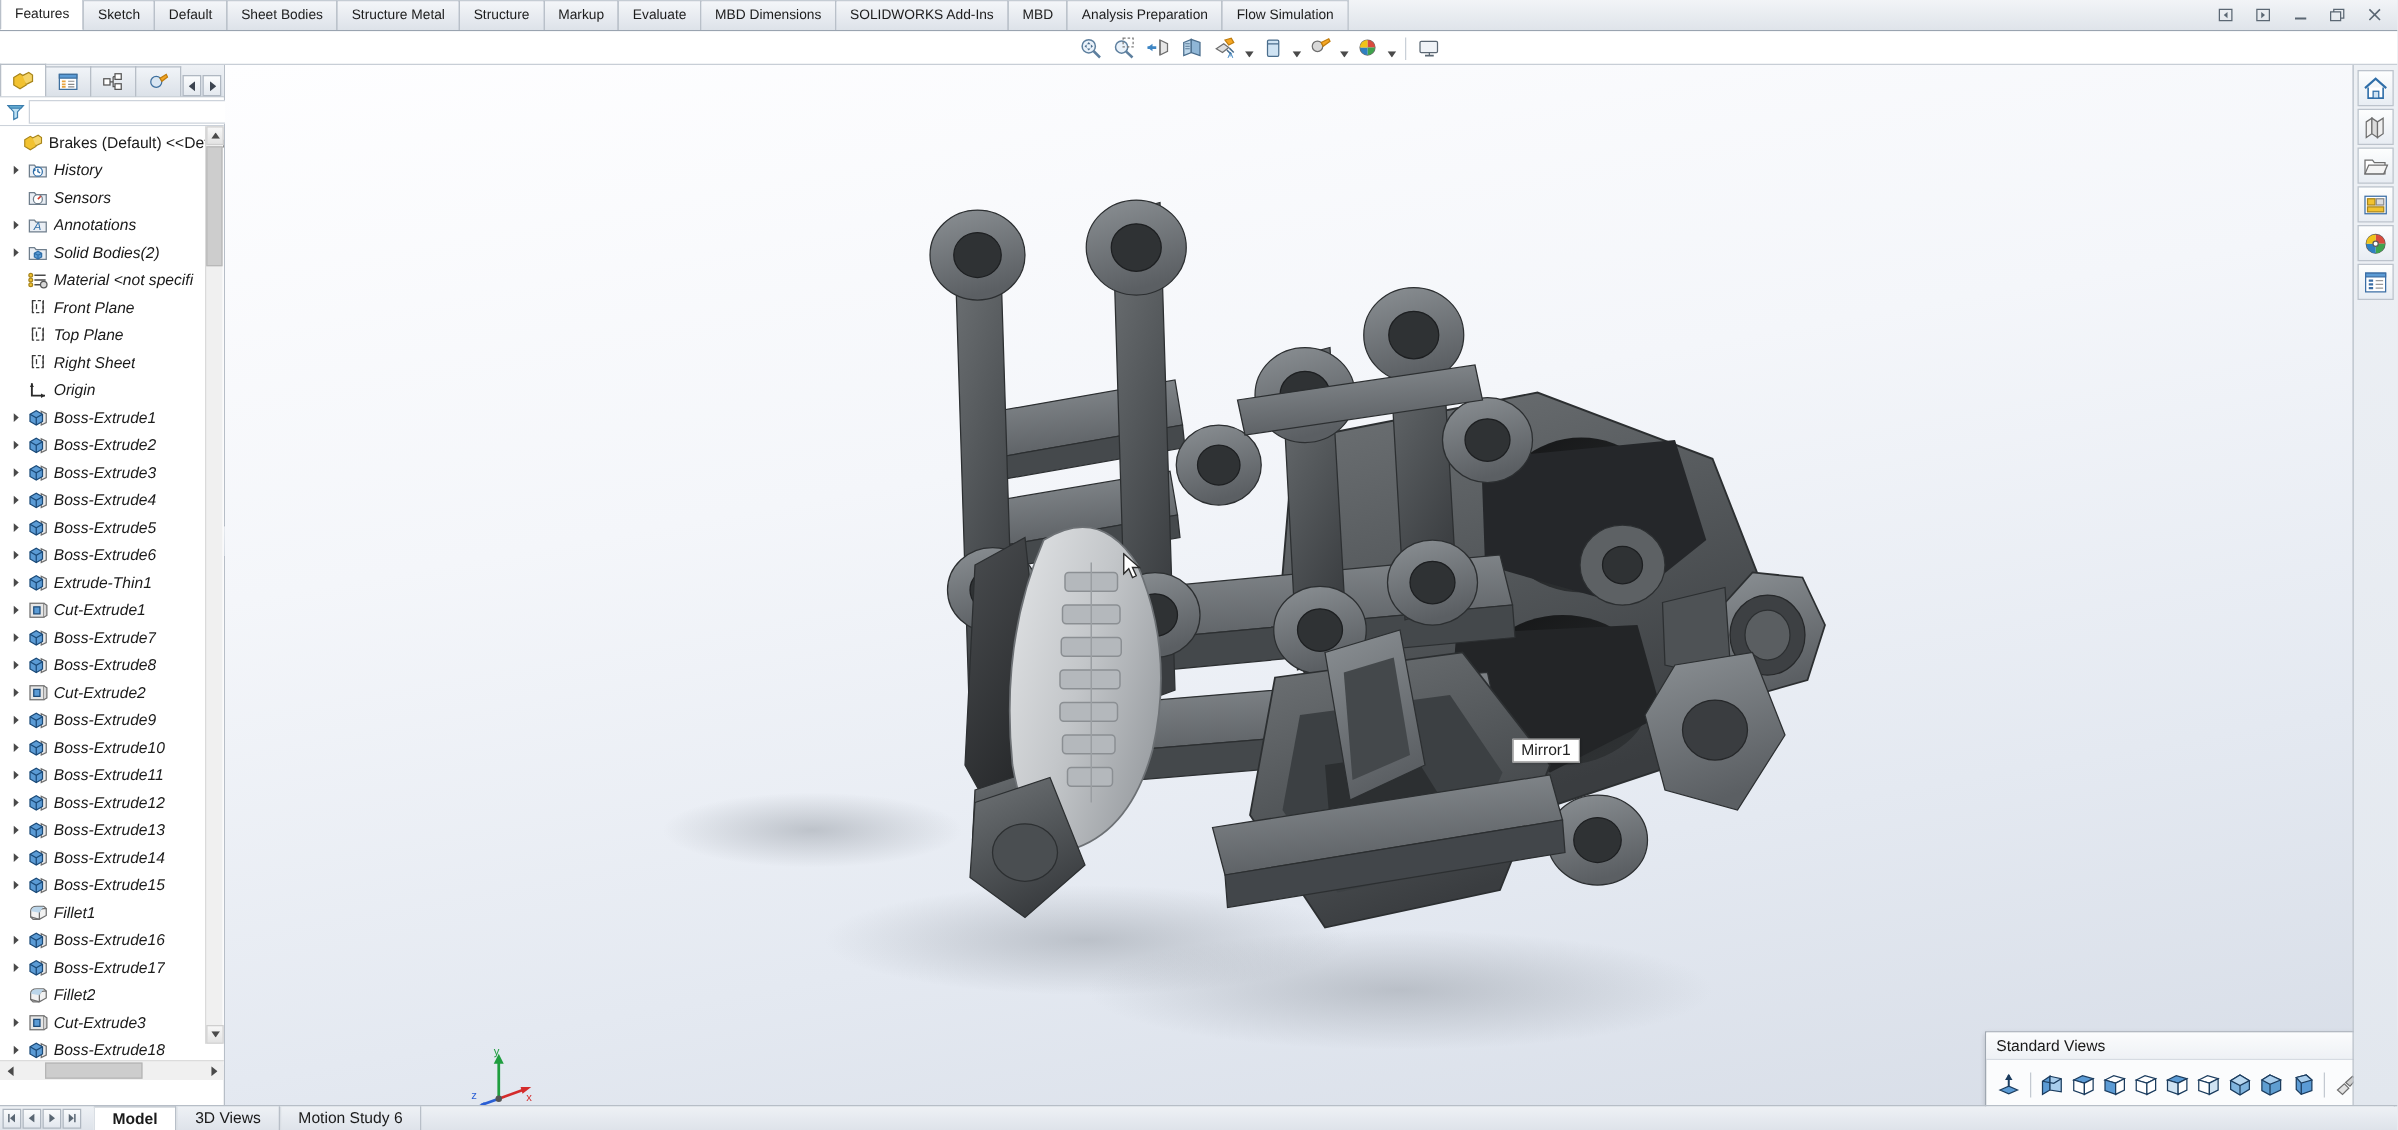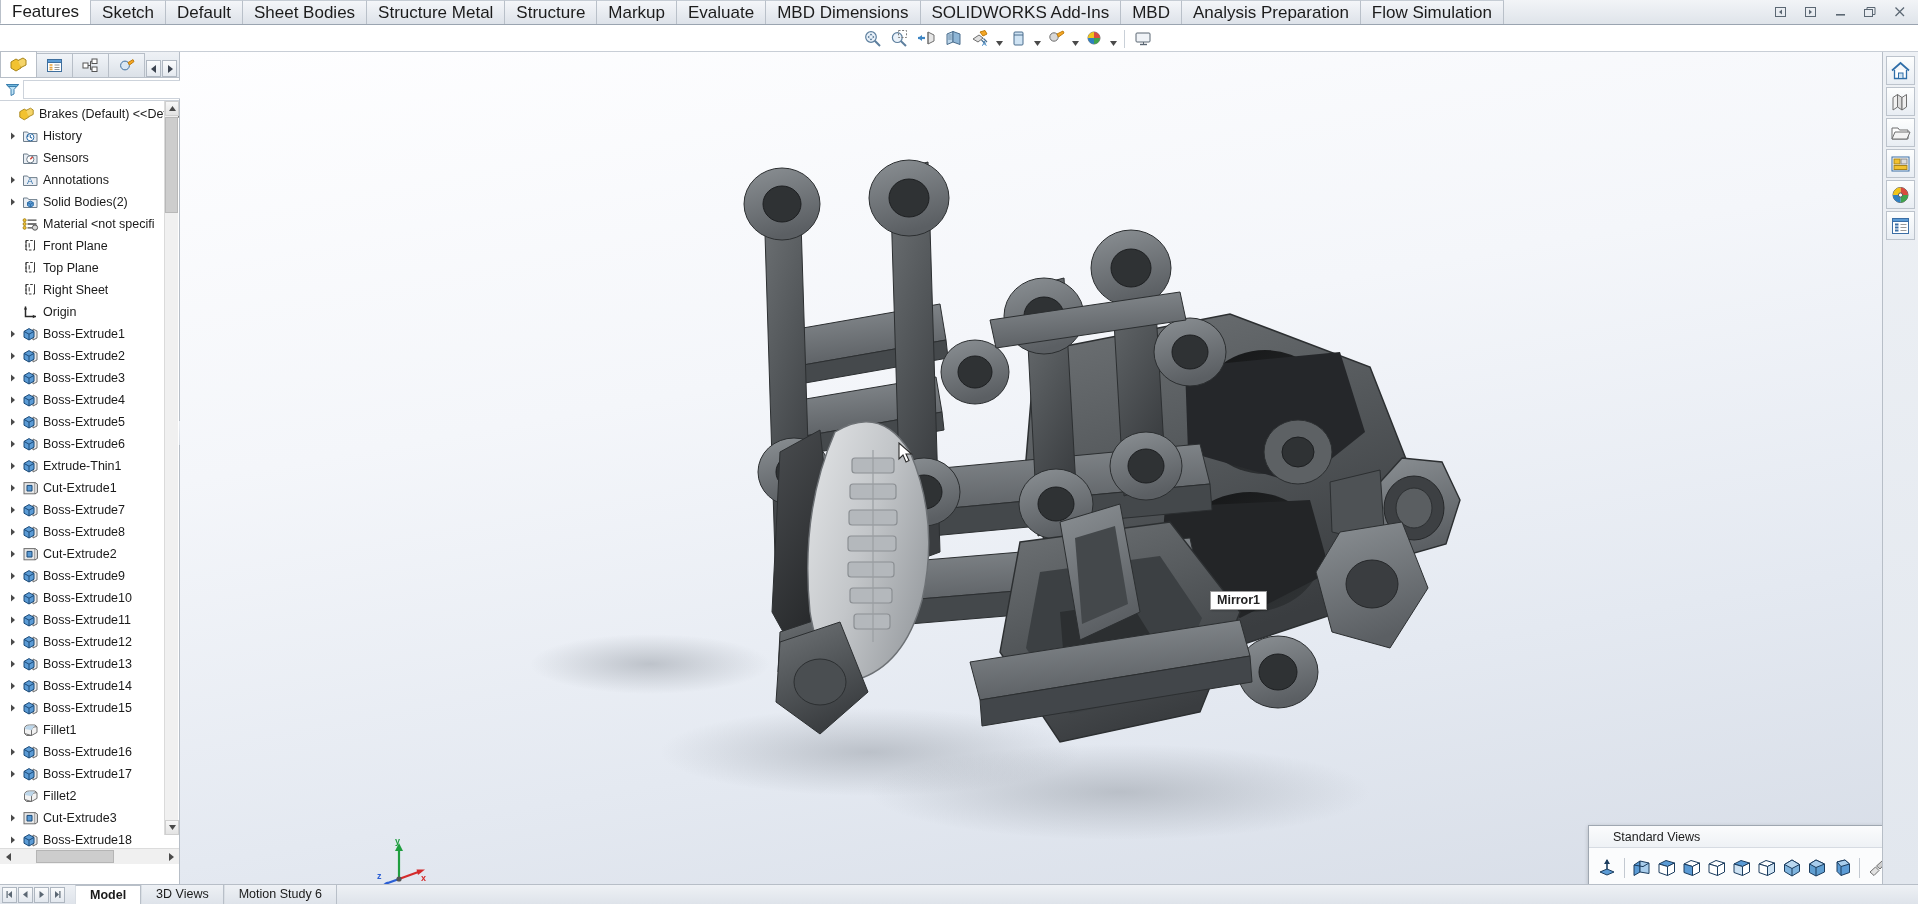--- a/index.html
+++ b/index.html
@@ -18,21 +18,21 @@
   
   .ribbon-bar {
     position: absolute; top: 0; left: 0; width: 1918px; height: 25px;
     background: linear-gradient(#f2f4f7, #dfe4ea);
     border-bottom: 1px solid #9aa4b0;
     display: flex; align-items: flex-end;
   }
   .ribbon-tab {
     height: 24px; line-height: 23px;
     padding: 0 11px;
-    font-size: 17px;
+    font-size: 11px;
     border-left: 1px solid #b9c0c9;
     border-right: 1px solid #b9c0c9;
     border-top: 1px solid #c5ccd4;
     margin-right: -1px;
     background: linear-gradient(#f4f6f9, #dde2e9);
     color: #1c1c1c;
     white-space: nowrap;
     cursor: default;
   }
   .ribbon-tab.active {
@@ -108,21 +108,21 @@
     white-space: nowrap; cursor: default; font-size: 12.5px;
   }
   .tw-arrow {
     width: 14px; height: 22px; display: flex; align-items: center; justify-content: center;
     flex: 0 0 14px;
   }
   .tw-arrow svg { display: block; }
   .tw-icon { width: 20px; height: 20px; display: flex; align-items: center; justify-content: center; flex: 0 0 20px; }
   .tw-label { margin-left: 3px; overflow: hidden; }
   .indent-0 { padding-left: 2px; }
-  .indent-1 { padding-left: 6px; }
+  .indent-1 { padding-left: 6px; font-style: italic; }
 
   .tree-vscroll {
     position: absolute; top: 49px; right: 1px; width: 14px; bottom: 49px;
     background: #f0f0f0; border-left: 1px solid #dadada;
   }
   .vs-arrow { width: 14px; height: 15px; background: linear-gradient(#f7f7f7,#e3e3e3);
               border: 1px solid #cfcfcf; display:flex; align-items:center; justify-content:center; }
   .vs-thumb { position:absolute; top: 16px; width: 13px; height: 96px; background: #cdcdcd; border: 1px solid #b8b8b8; }
   .vs-arrow.bot { position: absolute; bottom: 0; }
 
@@ -139,21 +139,20 @@
     position: absolute; left: 179px; top: 420px; width: 6px; height: 26px;
     background: linear-gradient(#e7ebf0,#d3d9e1); border: 1px solid #b3bac3; border-left: none;
     border-radius: 0 3px 3px 0;
   }
 
   
   .graphics {
     position: absolute; top: 52px; left: 180px; right: 36px; bottom: 20px;
     background: linear-gradient(170deg, #fefeff 0%, #f4f6fa 38%, #e4e9f1 72%, #d7dde7 100%);
     overflow: hidden;
-    font-weight: bold;
   }
   .model-wrap { position: absolute; inset: 0; }
   .model-wrap svg { position: absolute; left: 0; top: 0; }
 
   .tooltip-mirror {
     position: absolute; left: 1030px; top: 539px;
     background: #ffffff; border: 1px solid #9a9a9a;
     padding: 1px 6px 2px 6px; font-size: 12.5px; color: #222;
     box-shadow: 1px 1px 2px rgba(0,0,0,.18);
     white-space: nowrap;
@@ -166,21 +165,21 @@
   
   .std-views {
     position: absolute; left: 1588px; top: 825px; width: 328px; height: 62px;
     background: #fbfcfd; border: 1px solid #9fa7b1;
     box-shadow: 0 1px 4px rgba(0,0,0,.18);
   }
   .sv-title {
     height: 22px; background: linear-gradient(#fbfcfd,#eef1f5);
     border-bottom: 1px solid #d6dbe2;
     display: flex; align-items: center; justify-content: space-between;
-    padding-left: 24px;
+    padding-left: 8px;
     font-size: 12.5px; color: #1a1a1a;
   }
   .sv-close {
     width: 22px; height: 18px; margin-right: 2px;
     background: #c0392b; color: #fff;
     display: flex; align-items: center; justify-content: center;
     font-size: 11px; font-weight: bold; cursor: default;
   }
   .sv-body { display: flex; align-items: center; height: 39px; padding-left: 6px; gap: 1px; }
   .sv-btn { width: 24px; height: 24px; display: flex; align-items: center; justify-content: center; cursor: default; }

